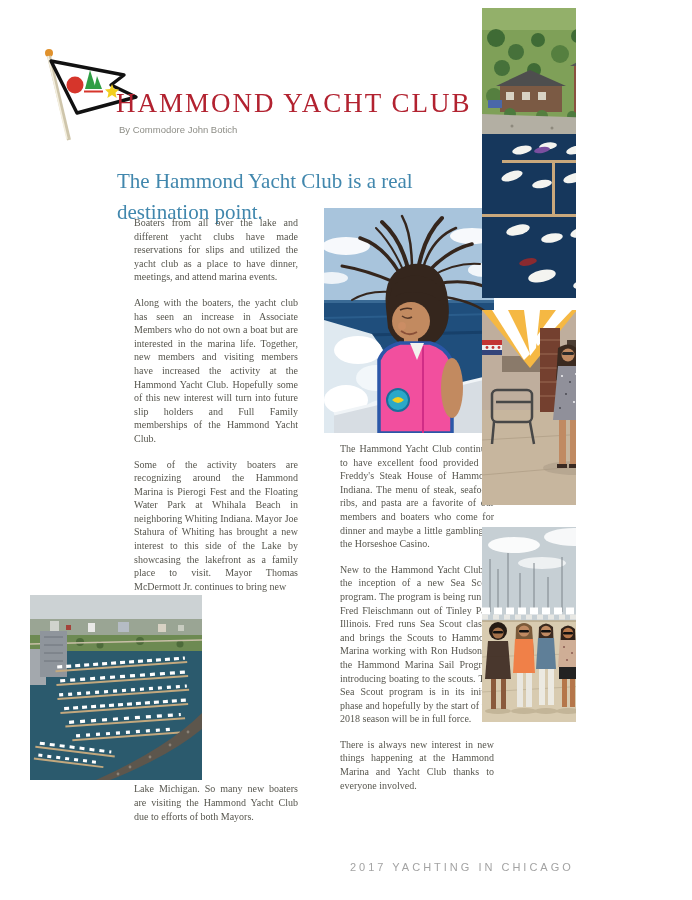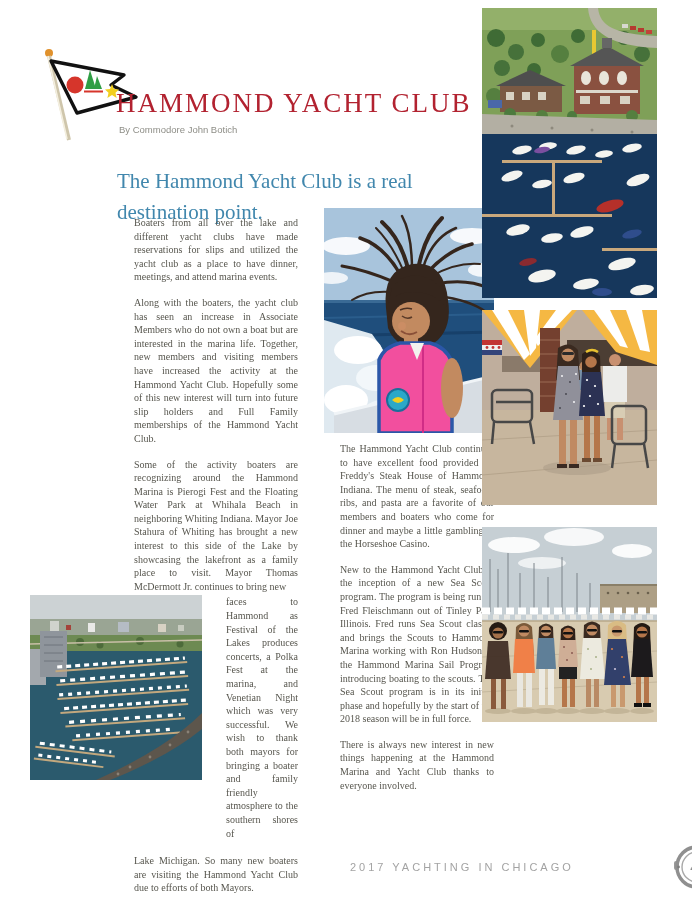--- a/index.html
+++ b/index.html
@@ -1,17 +1,17 @@
 <!DOCTYPE html>
 <html><head>
 <meta charset="utf-8">
 <style>
   html,body { margin:0; padding:0; background:#ffffff; }
   #page {
-    position:relative; width:692px; height:900px; background:#ffffff;
+    position:relative; width:576px; height:900px; background:#ffffff;
     overflow:hidden; font-family:"Liberation Serif", serif;
   }
   .flag { position:absolute; left:36px; top:44px; width:110px; height:102px; }
   .title {
     position:absolute; left:116px; top:88px; margin:0;
     font-family:"Liberation Serif", serif; font-weight:400;
     font-size:27px; letter-spacing:2px; color:#b22230; white-space:nowrap;
   }
   .byline {
     position:absolute; left:119px; top:124px;
@@ -119,21 +119,20 @@
             <line x1="8" y1="164" x2="70" y2="164" stroke="#ffffff" stroke-width="3" stroke-dasharray="4 5"></line>
           </g>
           <path d="M66,185 Q100,170 130,151 Q155,135 172,118 L172,134 Q150,152 120,167 Q96,179 80,185 Z" fill="#5d564c"></path>
           <circle cx="100" cy="172" r="1.4" fill="#8a8277"></circle>
             <circle cx="120" cy="162" r="1.4" fill="#8a8277"></circle>
           <circle cx="140" cy="150" r="1.4" fill="#8a8277"></circle>
             <circle cx="158" cy="137" r="1.4" fill="#8a8277"></circle>
           <circle cx="88" cy="179" r="1.4" fill="#8a8277"></circle>
         </svg>
       </div>
-      <p class="narrow">faces to Hammond as Festival of the Lakes produces concerts, a Polka Fest at the marina, and Venetian Night which was very successful.  We wish to thank both mayors for bringing a boater and family friendly atmosphere to the southern shores of</p>
     </div>
     <p>Lake Michigan.  So many new boaters are visiting the Hammond Yacht Club due to efforts of both Mayors.</p>
   </div>
 
   <div class="col col-mid">
     <div class="photo photo-girl">
       <svg viewBox="0 0 170 225" width="170" height="225">
         <rect x="0" y="0" width="170" height="225" fill="#a8c4dc"></rect>
         <ellipse cx="22" cy="38" rx="24" ry="9" fill="#ffffff" opacity="0.9"></ellipse>
         <ellipse cx="148" cy="28" rx="22" ry="8" fill="#ffffff" opacity="0.9"></ellipse>

